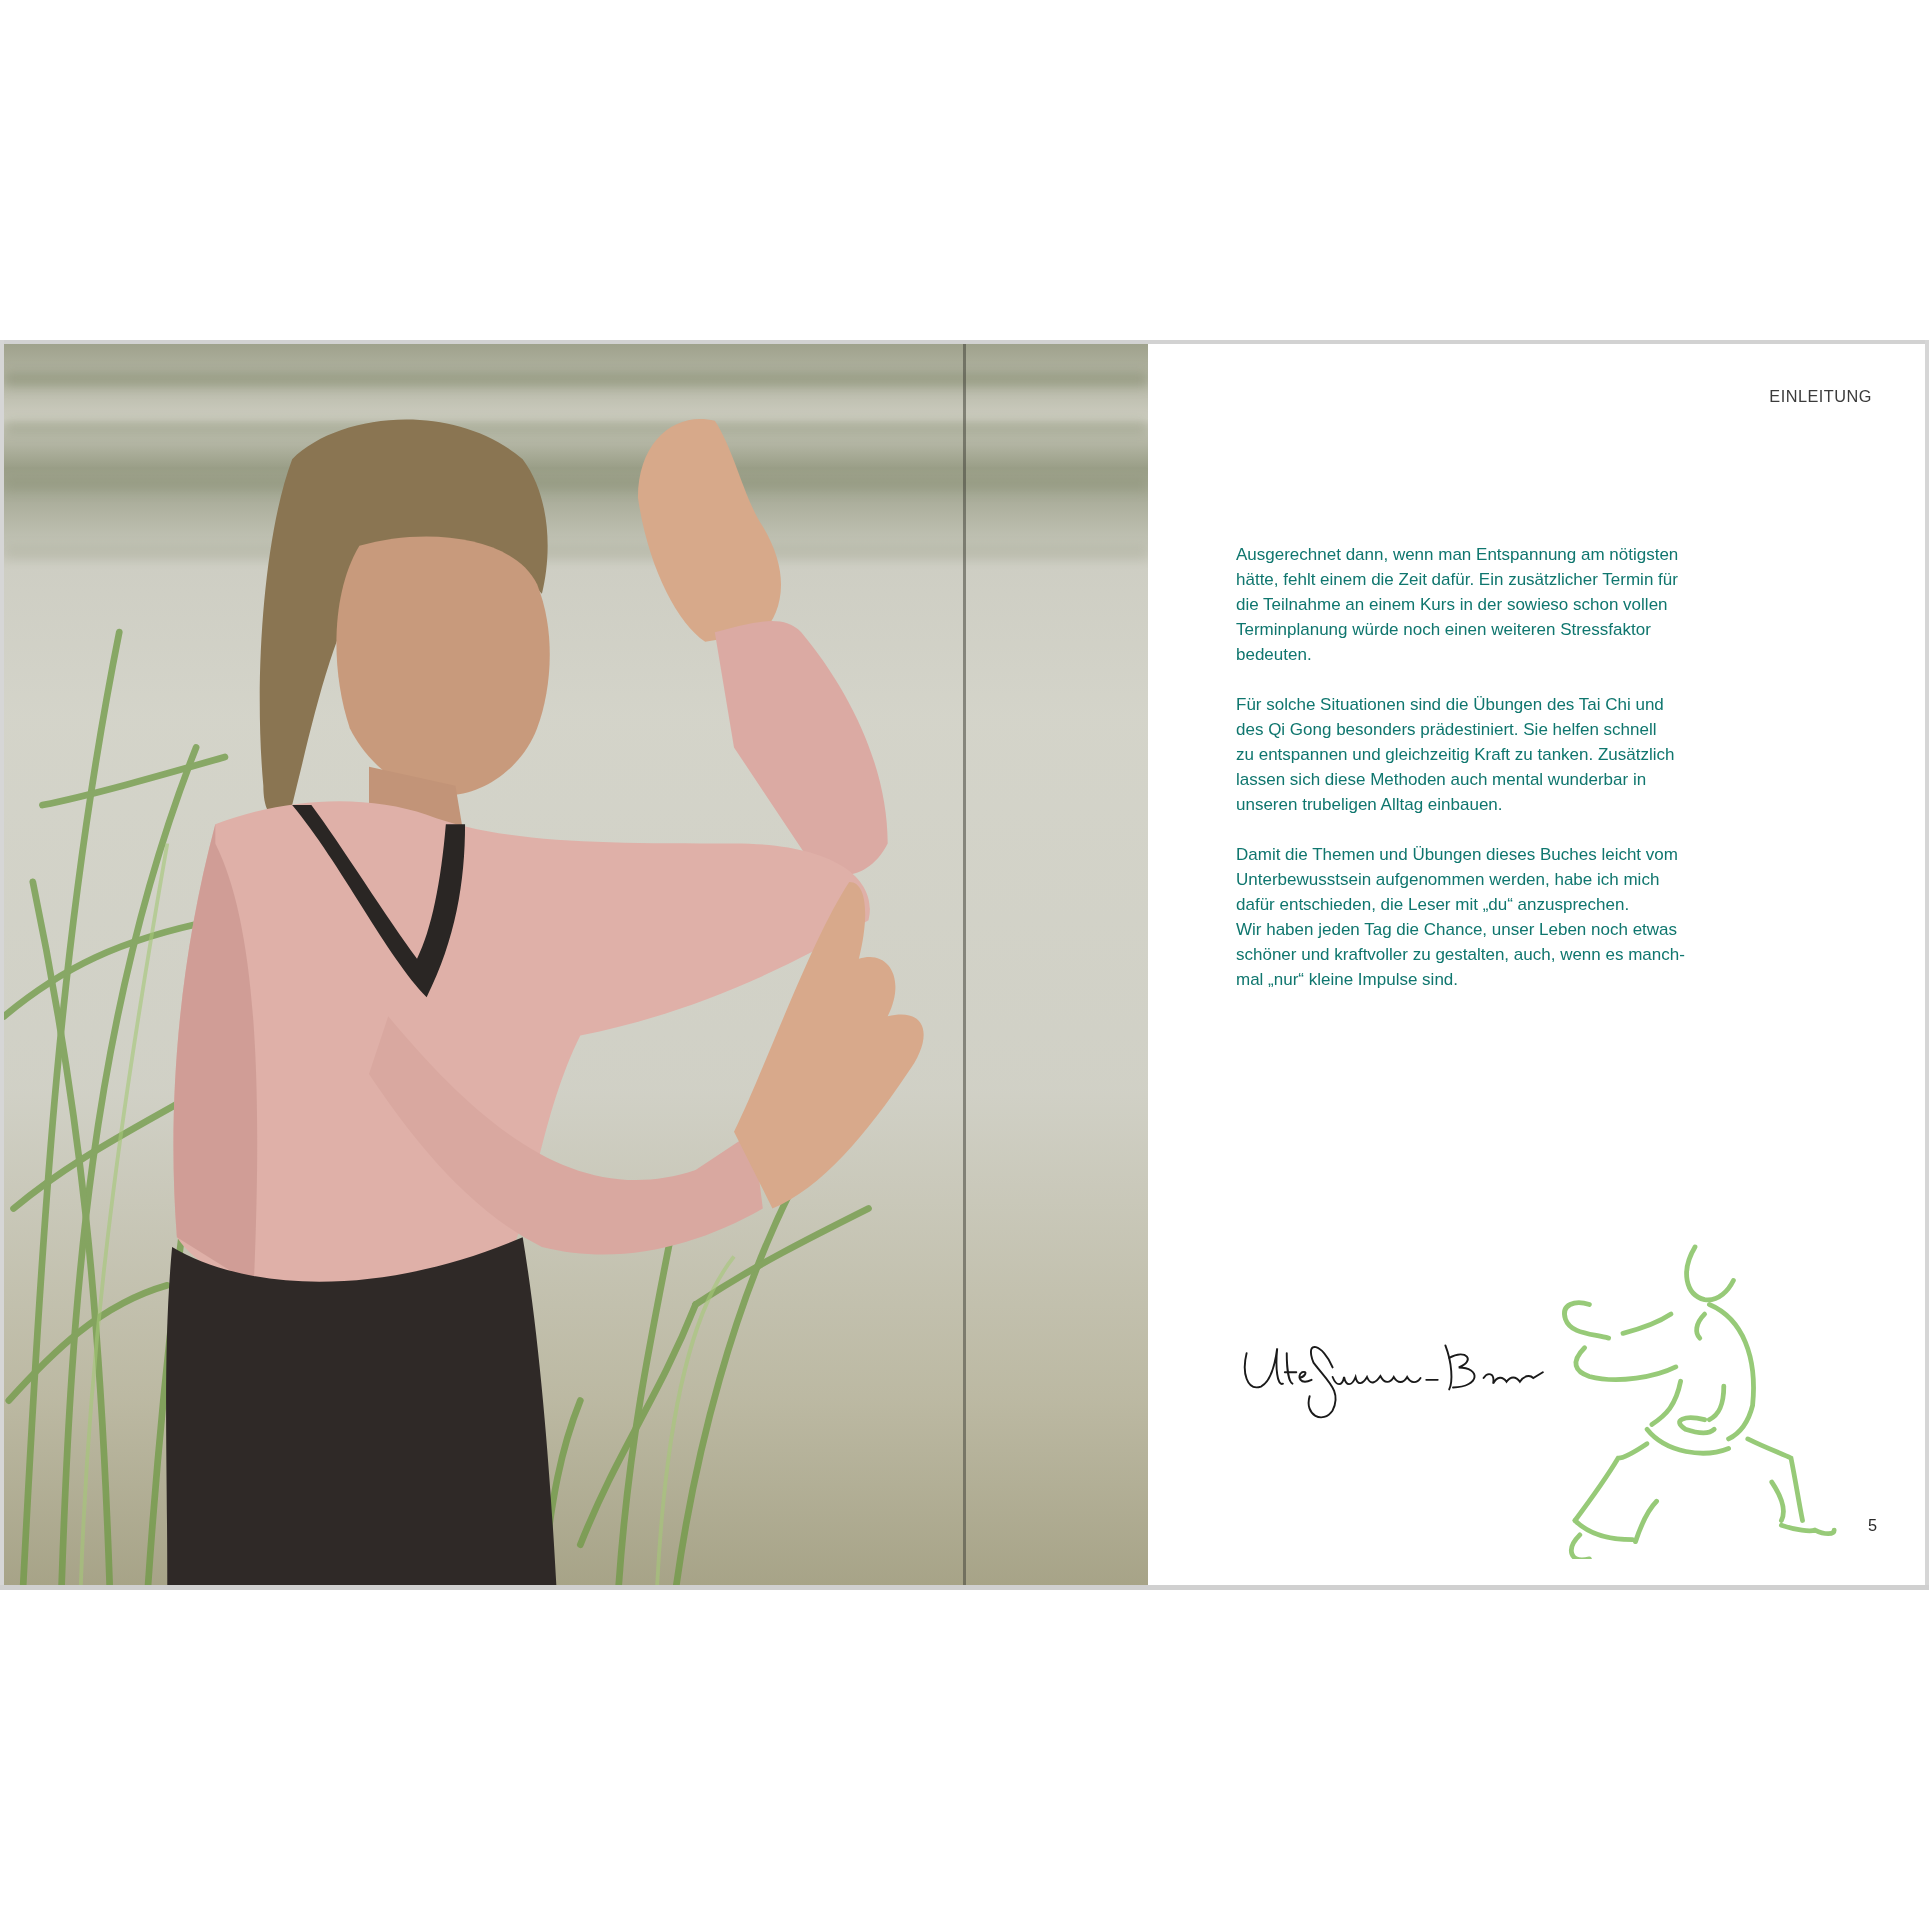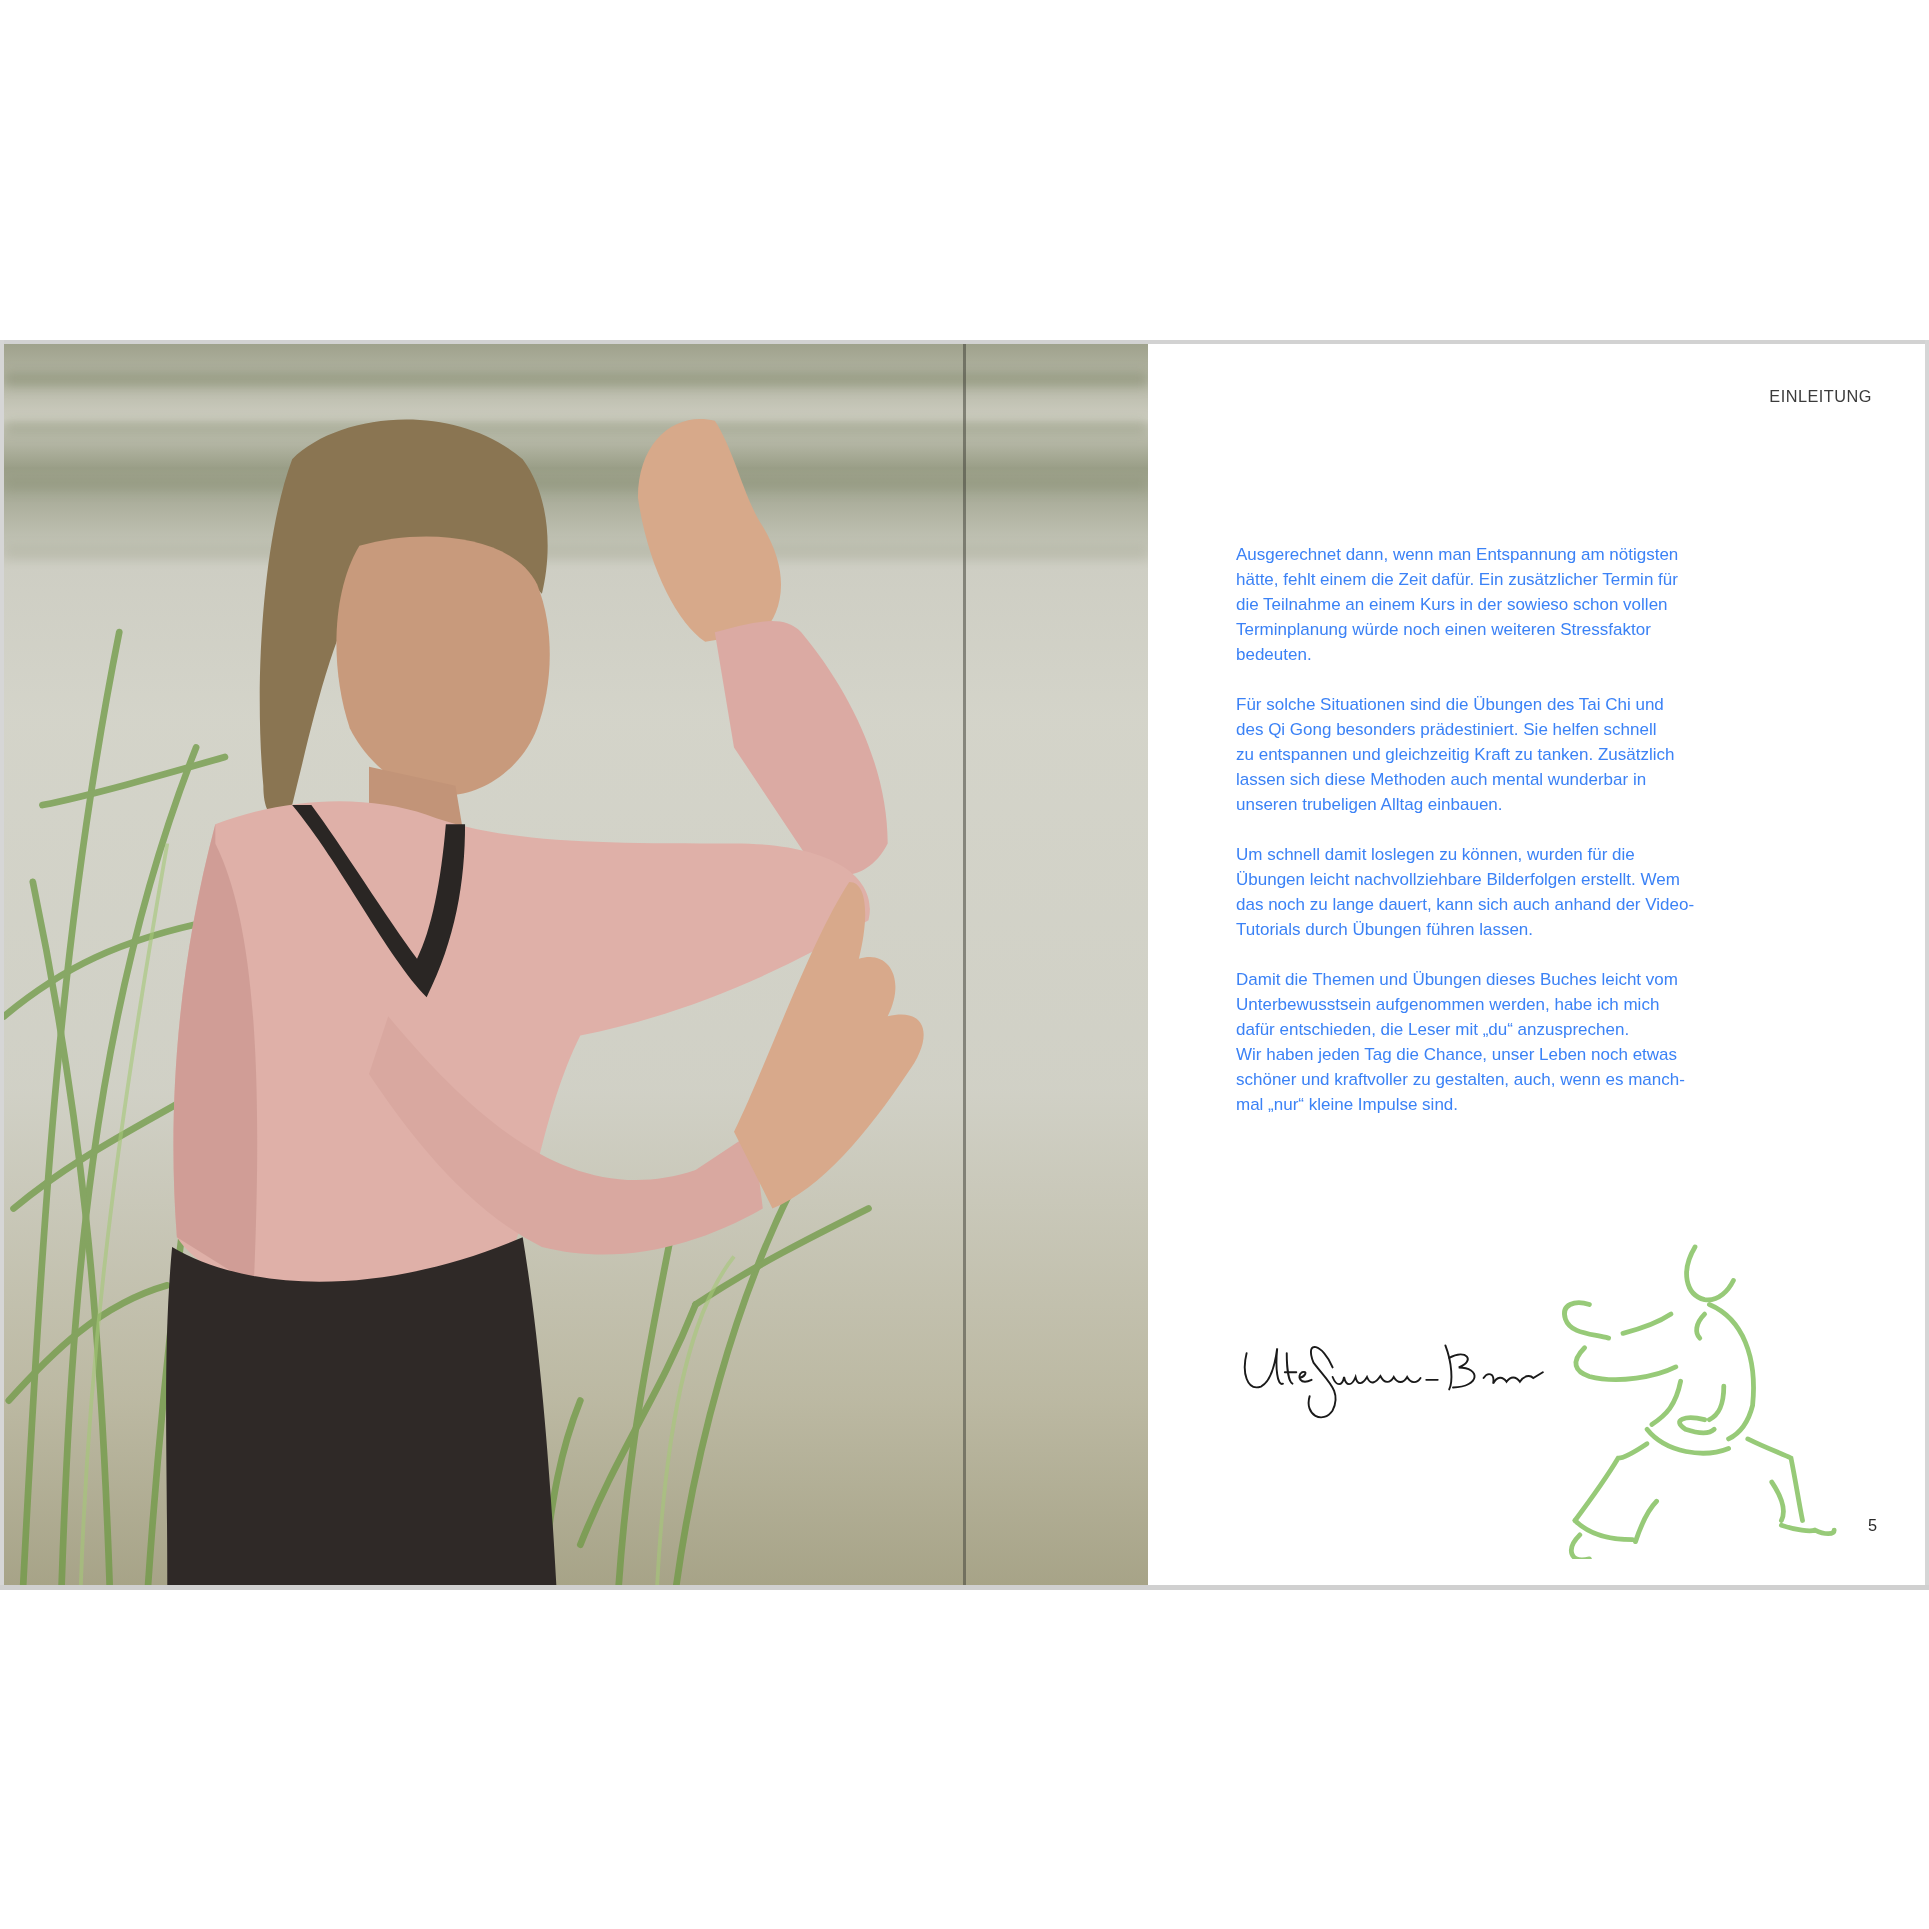--- a/index.html
+++ b/index.html
@@ -15,21 +15,21 @@
       linear-gradient(180deg, rgba(120,125,95,0.55) 0%, rgba(200,200,185,0.4) 6%, rgba(110,118,85,0.55) 10%, rgba(205,205,195,0.5) 18%, rgba(215,215,205,0.6) 30%, rgba(210,210,200,0.5) 60%, rgba(175,170,140,0.6) 85%, rgba(150,145,110,0.7) 100%),
       #cfcfc4; }
   .photo .water-ripple { position:absolute; left:0; width:100%; height:13.4px; background:rgba(95,105,70,0.35); filter:blur(5.8px); }
   .photo .gutter-line { position:absolute; left:959px; top:0; width:2.9px; height:100%; background:rgba(70,70,60,0.55); }
   .photo .reeds { position:absolute; left:0; top:0; width:100%; height:100%; }
   .photo .figure { position:absolute; left:0; top:0; width:100%; height:100%; }
 
   
   .textpage { position:absolute; left:1148px; top:344px; width:777px; height:905px; background:#ffffff; }
   .running-head { position:absolute; right:53px; top:43px; font-family:"Liberation Sans", sans-serif; font-size:16.3px; letter-spacing:0.5px; color:#3b3b3b; }
-  .body { position:absolute; left:88px; top:198px; width:471px; font-family:"Liberation Sans", sans-serif; font-size:17px; line-height:25px; color:#3b82f6; }
+  .body { position:absolute; left:88px; top:198px; width:471px; font-family:"Liberation Sans", sans-serif; font-size:17px; line-height:25px; color:#0f766e; }
   .body p { margin:0 0 25px 0; white-space:pre-line; }
   .signature { position:absolute; left:88px; top:990px; width:327px; height:86px; }
   .sketch { position:absolute; left:403px; top:898px; width:288px; height:317px; }
   .page-num-right { position:absolute; left:720px; top:1172px; font-family:"Liberation Sans", sans-serif; font-size:16.3px; color:#2a2a2a; }
 </style>
 </head>
 <body>
 
 <div class="border-top"></div>
 <div class="border-left"></div>
@@ -100,24 +100,20 @@
     <p>Ausgerechnet dann, wenn man Entspannung am nötigsten
 hätte, fehlt einem die Zeit dafür. Ein zusätzlicher Termin für
 die Teilnahme an einem Kurs in der sowieso schon vollen
 Terminplanung würde noch einen weiteren Stressfaktor
 bedeuten.</p>
     <p>Für solche Situationen sind die Übungen des Tai Chi und
 des Qi Gong besonders prädestiniert. Sie helfen schnell
 zu entspannen und gleichzeitig Kraft zu tanken. Zusätzlich
 lassen sich diese Methoden auch mental wunderbar in
 unseren trubeligen Alltag einbauen.</p>
-    <p>Um schnell damit loslegen zu können, wurden für die
-Übungen leicht nachvollziehbare Bilderfolgen erstellt. Wem
-das noch zu lange dauert, kann sich auch anhand der Video-
-Tutorials durch Übungen führen lassen.</p>
     <p>Damit die Themen und Übungen dieses Buches leicht vom
 Unterbewusstsein aufgenommen werden, habe ich mich
 dafür entschieden, die Leser mit „du“ anzusprechen.
 Wir haben jeden Tag die Chance, unser Leben noch etwas
 schöner und kraftvoller zu gestalten, auch, wenn es manch-
 mal „nur“ kleine Impulse sind.</p>
   </div>
 
   <svg class="signature" viewBox="0 0 340 90">
     <title>Ute Sünemann-Bauer</title>

